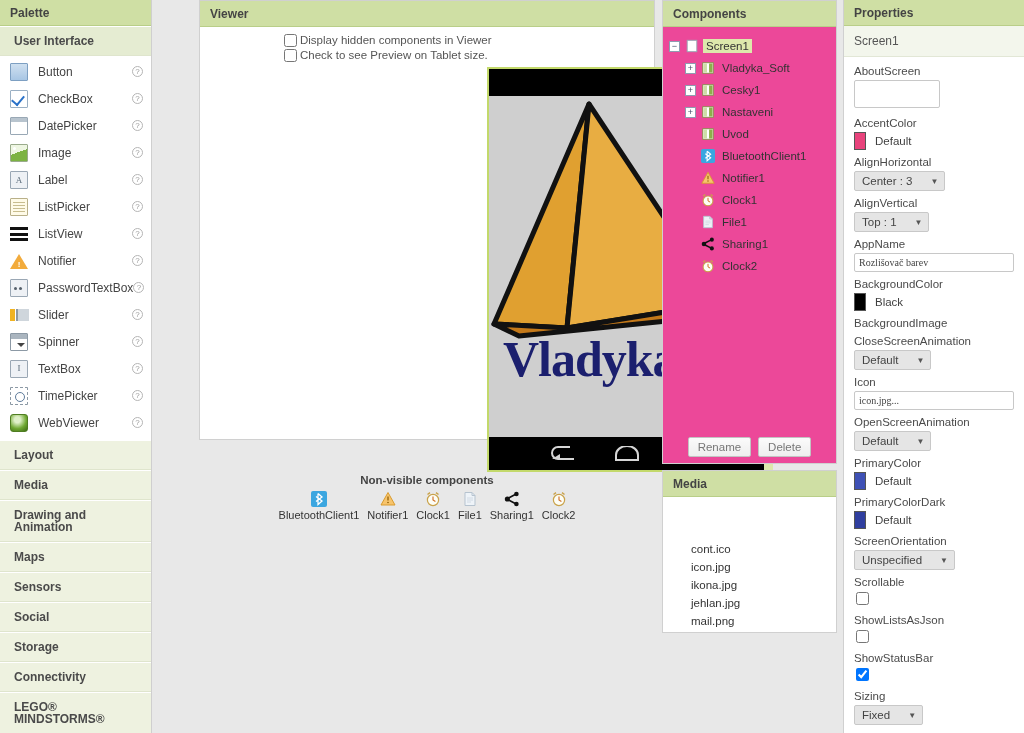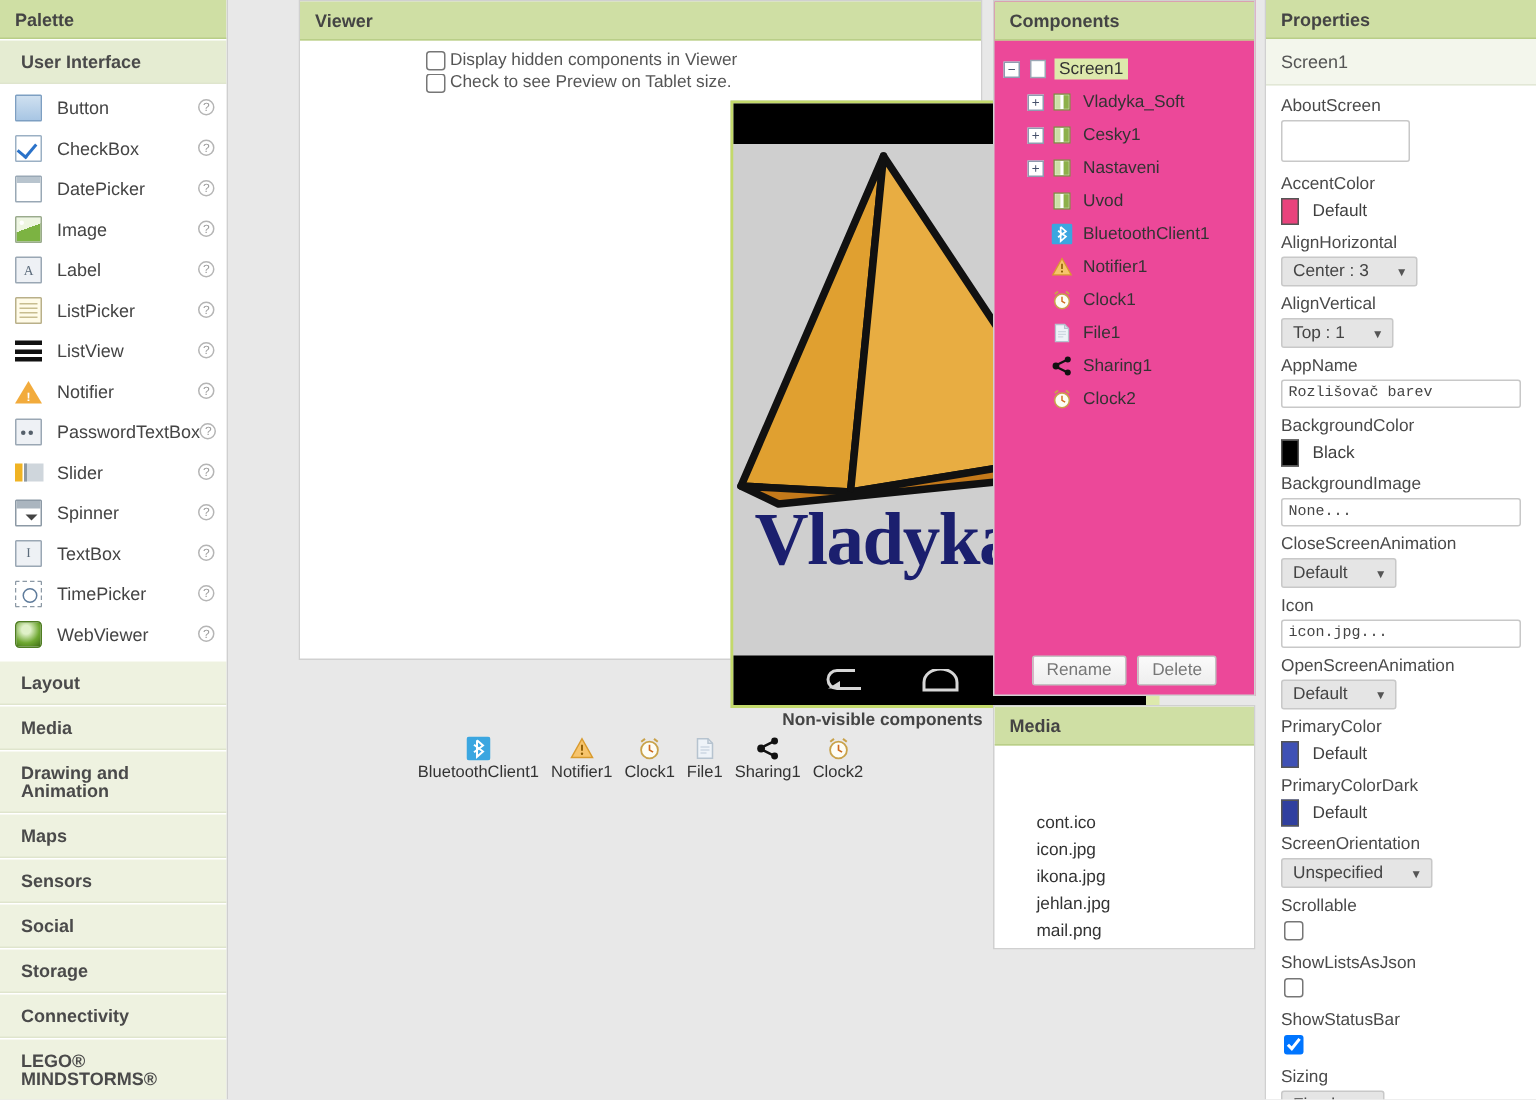--- a/index.html
+++ b/index.html
@@ -154,21 +154,21 @@
     color:#1b1f6e; letter-spacing:-1px; line-height:1;
   }
   .brand-soft {
     position:absolute; right:18px; top:297px;
     font-family:"Liberation Serif", serif; font-style:italic; font-weight:bold;
     font-size:44px; color:#1b1f6e; line-height:1;
   }
   #nonvis {
     position:absolute; left:199px; top:474px; width:456px;
   }
-  #nonvis-title { text-align:right; font-size:11.5px; font-weight:bold; color:#444; margin-bottom:4px; }
+  #nonvis-title { text-align:center; font-size:11.5px; font-weight:bold; color:#444; margin-bottom:4px; }
   #nonvis-row { display:flex; justify-content:center; align-items:flex-end; gap:4px; }
   .nv-item { text-align:center; width:auto; padding:0 2px; }
   .nv-ico { height:17px; margin-bottom:2px; display:flex; align-items:center; justify-content:center; }
   .nv-lbl { font-size:11px; color:#333; white-space:nowrap; }
 
   
   #components {
     position:absolute; left:662px; top:0; width:175px; height:464px;
     background:#ec4899; border:1px solid #d0d0d0; overflow:hidden;
   }
@@ -208,21 +208,21 @@
   }
   #prop-sub {
     background:#f3f6ec; border-bottom:1px solid #e2e7d6;
     font-size:12px; color:#555; padding:8px 10px 8px 10px;
   }
   #prop-list { padding:8px 10px 0 10px; }
   .pr-name { font-size:11.5px; color:#4a4a4a; margin:6px 0 3px 0; }
   .pr-name:first-child { margin-top:0; }
   .pr-input {
     width:100%; border:1px solid #c8c8c8; border-radius:2px; background:#fff;
-    font-size:10px; color:#444; padding:3px 4px; font-family:Liberation Mono, monospace;
+    font-size:10px; color:#444; padding:3px 4px; font-family:Liberation Serif, serif;
   }
   .pr-textarea {
     width:86px; height:28px; border:1px solid #c8c8c8; background:#fff;
     border-radius:2px; resize:none; font-family:"Liberation Sans",sans-serif; font-size:10px;
   }
   .pr-color { display:flex; align-items:center; gap:9px; margin-bottom:2px; cursor:pointer; }
   .pr-swatch { width:12px; height:18px; border:1px solid #555; display:block; }
   .pr-colorlbl { font-size:11.5px; color:#3f3f3f; }
   .pr-select {
     display:inline-flex; align-items:center; gap:18px;
@@ -626,21 +626,20 @@
       <div class="pr-name">AppName</div>
       <input class="pr-input" value="Rozlišovač barev" style="">
 
       <div class="pr-name">BackgroundColor</div>
       <div class="pr-color">
         <span class="pr-swatch" id="sw-bg" style="background: rgb(0, 0, 0);"></span>
         <span class="pr-colorlbl">Black</span>
       </div>
 
       <div class="pr-name">BackgroundImage</div>
-      <input class="pr-input" value="None..." style="">
 
       <div class="pr-name">CloseScreenAnimation</div>
       <div class="pr-select">
         <span>Default</span>
         <span class="caret">▼</span>
       </div>
 
       <div class="pr-name">Icon</div>
       <input class="pr-input" value="icon.jpg..." style="">
 

